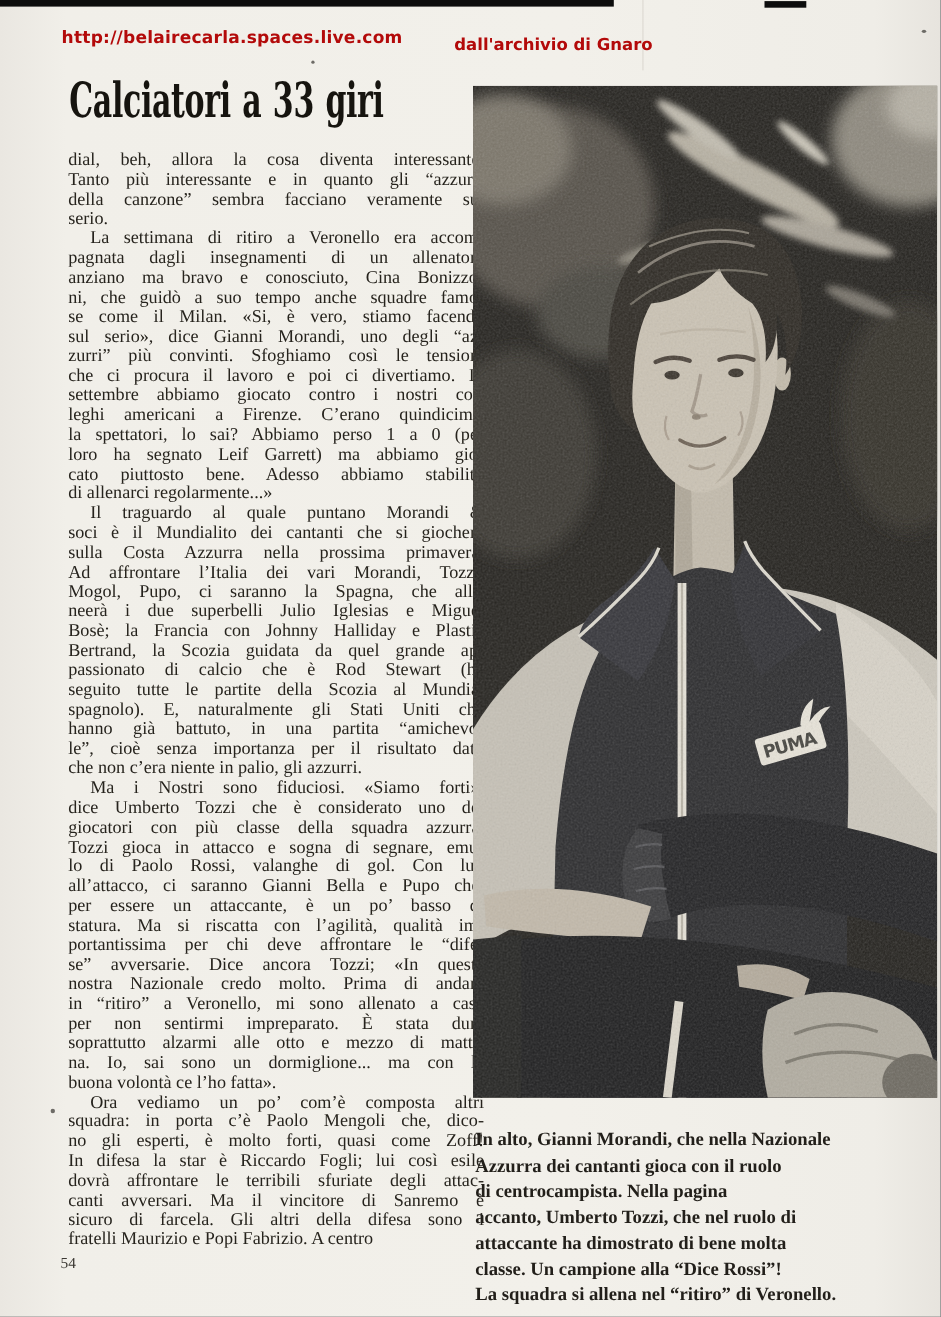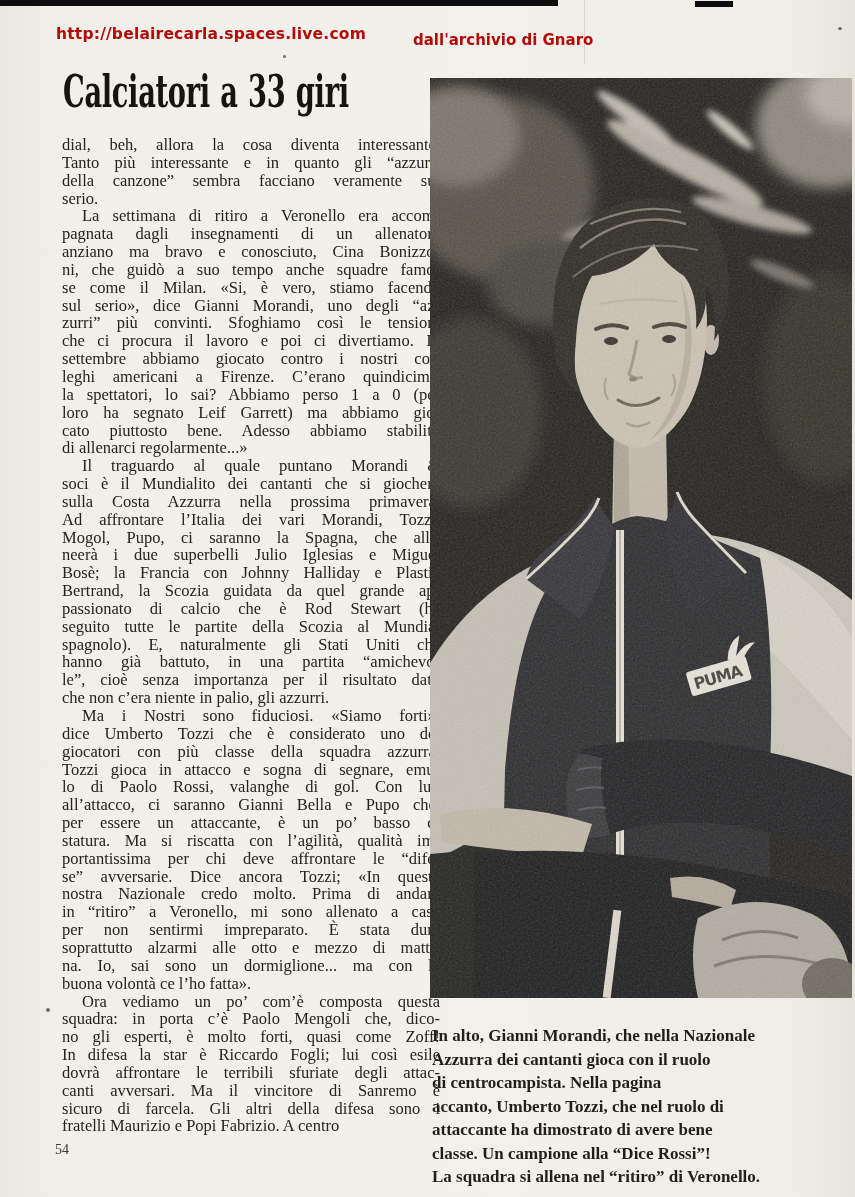--- a/index.html
+++ b/index.html
@@ -101,21 +101,21 @@
       <div class="bline">per essere un attaccante, è un po’ basso di</div>
       <div class="bline">statura. Ma si riscatta con l’agilità, qualità im-</div>
       <div class="bline">portantissima per chi deve affrontare le “dife-</div>
       <div class="bline">se” avversarie. Dice ancora Tozzi; «In questa</div>
       <div class="bline">nostra Nazionale credo molto. Prima di andare</div>
       <div class="bline">in “ritiro” a Veronello, mi sono allenato a casa</div>
       <div class="bline">per non sentirmi impreparato. È stata dura</div>
       <div class="bline">soprattutto alzarmi alle otto e mezzo di matti-</div>
       <div class="bline">na. Io, sai sono un dormiglione... ma con la</div>
       <div class="bline last">buona volontà ce l’ho fatta».</div>
-      <div class="bline indent">Ora vediamo un po’ com’è composta questa</div>
+      <div class="bline indent">Ora vediamo un po’ com’è composta altri</div>
       <div class="bline">squadra: in porta c’è Paolo Mengoli che, dico-</div>
       <div class="bline">no gli esperti, è molto forti, quasi come Zoff!</div>
       <div class="bline">In difesa la star è Riccardo Fogli; lui così esile</div>
       <div class="bline">dovrà affrontare le terribili sfuriate degli attac-</div>
       <div class="bline">canti avversari. Ma il vincitore di Sanremo è</div>
       <div class="bline">sicuro di farcela. Gli altri della difesa sono i</div>
       <div class="bline last">fratelli Maurizio e Popi Fabrizio. A centro</div>
     </div>
 
   <figure class="photo">
@@ -219,20 +219,20 @@
 
       <rect width="422" height="920" filter="url(#grain)" opacity="0.22"></rect>
     </svg>
   </figure>
 
   <div class="caption">
       <div class="cap-line">In alto, Gianni Morandi, che nella Nazionale</div>
       <div class="cap-line">Azzurra dei cantanti gioca con il ruolo</div>
       <div class="cap-line">di centrocampista. Nella pagina</div>
       <div class="cap-line">accanto, Umberto Tozzi, che nel ruolo di</div>
-      <div class="cap-line">attaccante ha dimostrato di avere bene</div>
+      <div class="cap-line">attaccante ha dimostrato di bene molta</div>
       <div class="cap-line">classe. Un campione alla “Dice Rossi”!</div>
       <div class="cap-line">La squadra si allena nel “ritiro” di Veronello.</div>
     </div>
 
   <div class="page-number">54</div>
 
 </div>
 
 </body></html>

